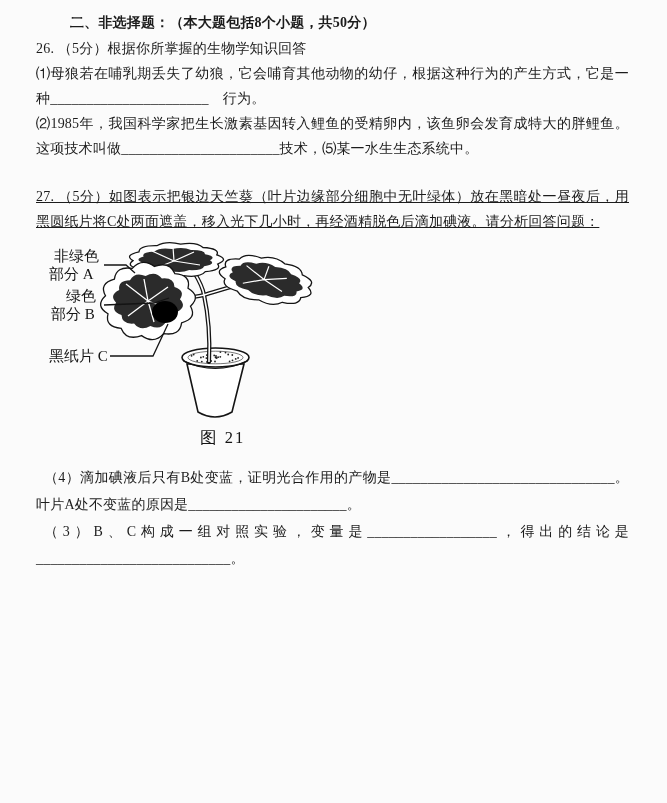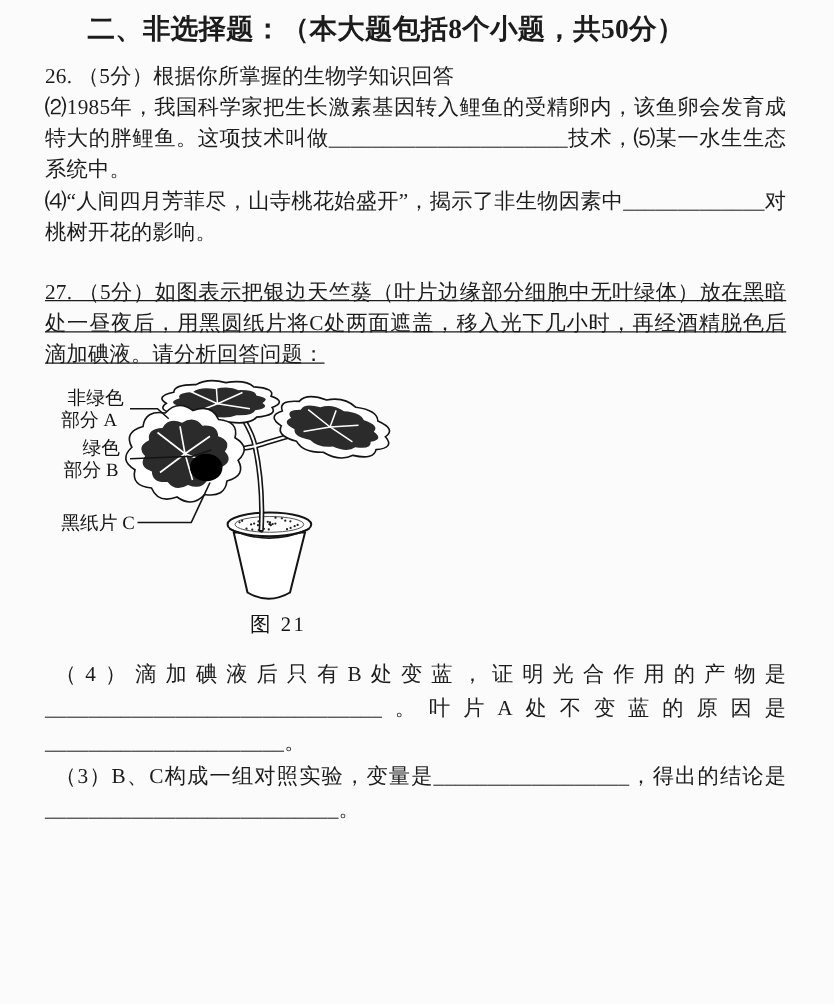--- a/index.html
+++ b/index.html
@@ -3,40 +3,40 @@
 <meta charset="utf-8">
 <style>
   html,body{margin:0;padding:0;}
   body{
     width:667px;height:803px;overflow:hidden;
     background:#fbfbfb;
     font-family:"Liberation Serif","DejaVu Serif",serif;
     color:#1c1c1c;
   }
   .doc{padding:9px 38px 6px 36px;}
-  p{margin:0;font-size:17px;line-height:25px;text-align:justify;letter-spacing:0.2px;}
-  .hdr{font-weight:bold;padding-left:34px;font-size:22px;line-height:27px;margin-bottom:12px;}
+  p{margin:0;font-size:14px;line-height:25px;text-align:justify;letter-spacing:0.2px;}
+  .hdr{font-weight:bold;padding-left:34px;font-size:14px;line-height:27px;margin-bottom:0;}
   .q27stem{margin-top:23px;text-decoration:underline;}
   .figure{position:relative;height:226px;margin-left:-20px;margin-top:4px;}
   .figure svg{display:block;}
   .ans{line-height:27px;text-indent:8px;}
   .fig-label{font-size:15px;fill:#141414;}
   .fig-caption{font-size:16.5px;fill:#141414;letter-spacing:2px;}
   .ink{stroke:#141414;}
 </style>
 </head>
 <body>
 
 <div class="doc">
 
   <p class="hdr">二、非选择题：（本大题包括8个小题，共50分）</p>
 
   <p>26. （5分）根据你所掌握的生物学知识回答</p>
+  <p>⑴母狼若在哺乳期丢失了幼狼，它会哺育其他动物的幼仔，根据这种行为的产生方式，它是一种______________________　行为。</p>
   <p>⑵1985年，我国科学家把生长激素基因转入鲤鱼的受精卵内，该鱼卵会发育成特大的胖鲤鱼。这项技术叫做______________________技术，⑸某一水生生态系统中。</p>
-  <p>⑷“人间四月芳菲尽，山寺桃花始盛开”，揭示了非生物因素中_____________对桃树开花的影响。</p>
 
   <p class="q27stem">27. （5分）如图表示把银边天竺葵（叶片边缘部分细胞中无叶绿体）放在黑暗处一昼夜后，用黑圆纸片将C处两面遮盖，移入光下几小时，再经酒精脱色后滴加碘液。请分析回答问题：</p>
 
   <div class="figure">
     <svg width="332" height="226" viewBox="0 0 332 226">
 
       <g>
         <path d="M171 126 L182 174 Q199 184 216 174 L228 126 Z" fill="#ffffff" class="ink" stroke-width="1.6"></path>
         <ellipse cx="199.5" cy="119.5" rx="33.5" ry="9.5" fill="#ffffff" class="ink" stroke-width="1.6"></ellipse>
         <path d="M167.5 123 Q199 138 231.5 123" fill="none" class="ink" stroke-width="1.2"></path>

